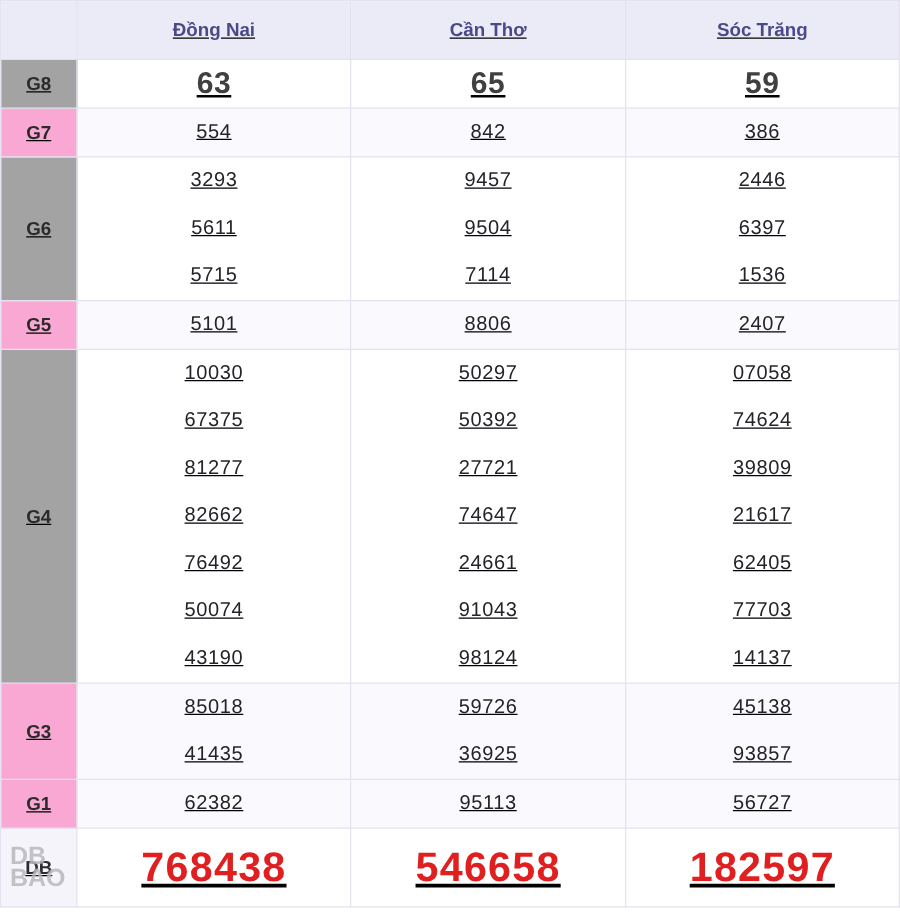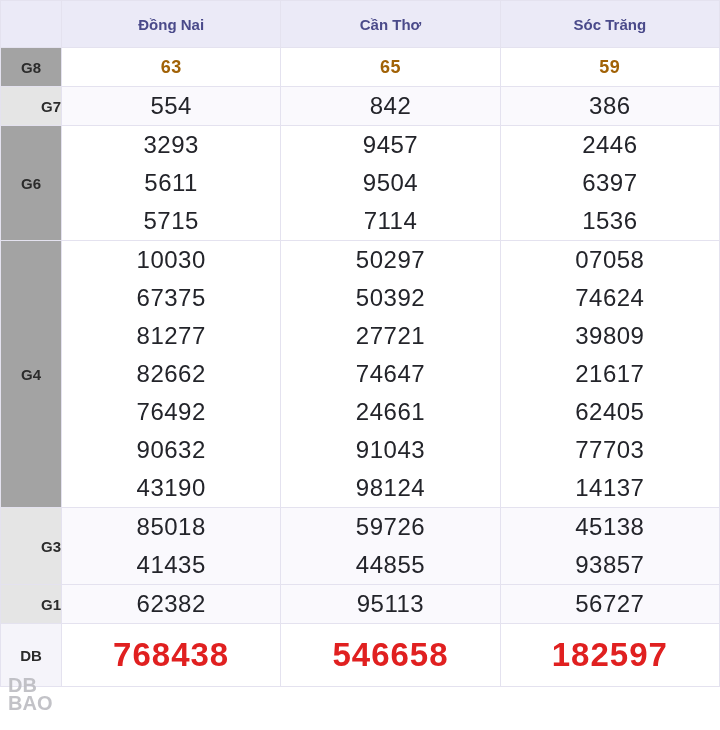--- a/index.html
+++ b/index.html
@@ -11,20 +11,21 @@
     height: 730px;
     background: #ffffff;
     font-family: "Liberation Sans", sans-serif;
     overflow: hidden;
   }
   .lottery-wrap {
     position: relative;
     width: 720px;
     height: 730px;
     box-sizing: border-box;
+    text-decoration: underline;
   }
   table.result-table {
     width: 720px;
     border-collapse: collapse;
     table-layout: fixed;
   }
   table.result-table td, table.result-table th {
     border: 1px solid #e4e2ef;
     text-align: center;
     vertical-align: middle;
@@ -42,38 +43,37 @@
     background: #ebeaf7;
   }
   td.label {
     width: 60px;
     background: #a3a3a3;
     color: #2b2b2b;
     font-size: 15px;
     font-weight: bold;
   }
   td.num {
-    font-size: 24px;
+    font-size: 16px;
     color: #23242a;
     letter-spacing: 0.5px;
     height: 38px;
     line-height: 38px;
     font-family: "Liberation Sans", sans-serif;
   }
   tr.row-alt td.num {
     background: #faf9fd;
   }
   tr.row-alt td.label {
-    background: #e5e5e5;
-    text-align: right;
+    background: #f9a8d4;
   }
   td.num.g8 {
-    color: #a16207;
-    font-weight: bold;
-    font-size: 18px;
+    color: #404040;
+    font-weight: bold;
+    font-size: 24px;
   }
   tr.footer-row td.num {
     color: #e02020;
     font-weight: bold;
     font-size: 33px;
     height: 62px;
     line-height: 62px;
     letter-spacing: 1px;
   }
   tr.footer-row td.label {
@@ -156,31 +156,37 @@
         </td>
         <td class="num">
           <span class="multiline">
             <span>2446</span>
             <span>6397</span>
             <span>1536</span>
           </span>
         </td>
       </tr>
 
+      <tr class="row-alt">
+        <td class="label">G5</td>
+        <td class="num">5101</td>
+        <td class="num">8806</td>
+        <td class="num">2407</td>
+      </tr>
 
       <tr>
         <td class="label">G4</td>
         <td class="num">
           <span class="multiline">
             <span>10030</span>
             <span>67375</span>
             <span>81277</span>
             <span>82662</span>
             <span>76492</span>
-            <span>90632</span>
+            <span>50074</span>
             <span>43190</span>
           </span>
         </td>
         <td class="num">
           <span class="multiline">
             <span>50297</span>
             <span>50392</span>
             <span>27721</span>
             <span>74647</span>
             <span>24661</span>
@@ -205,21 +211,21 @@
         <td class="label">G3</td>
         <td class="num">
           <span class="multiline">
             <span>85018</span>
             <span>41435</span>
           </span>
         </td>
         <td class="num">
           <span class="multiline">
             <span>59726</span>
-            <span>44855</span>
+            <span>36925</span>
           </span>
         </td>
         <td class="num">
           <span class="multiline">
             <span>45138</span>
             <span>93857</span>
           </span>
         </td>
       </tr>
 

